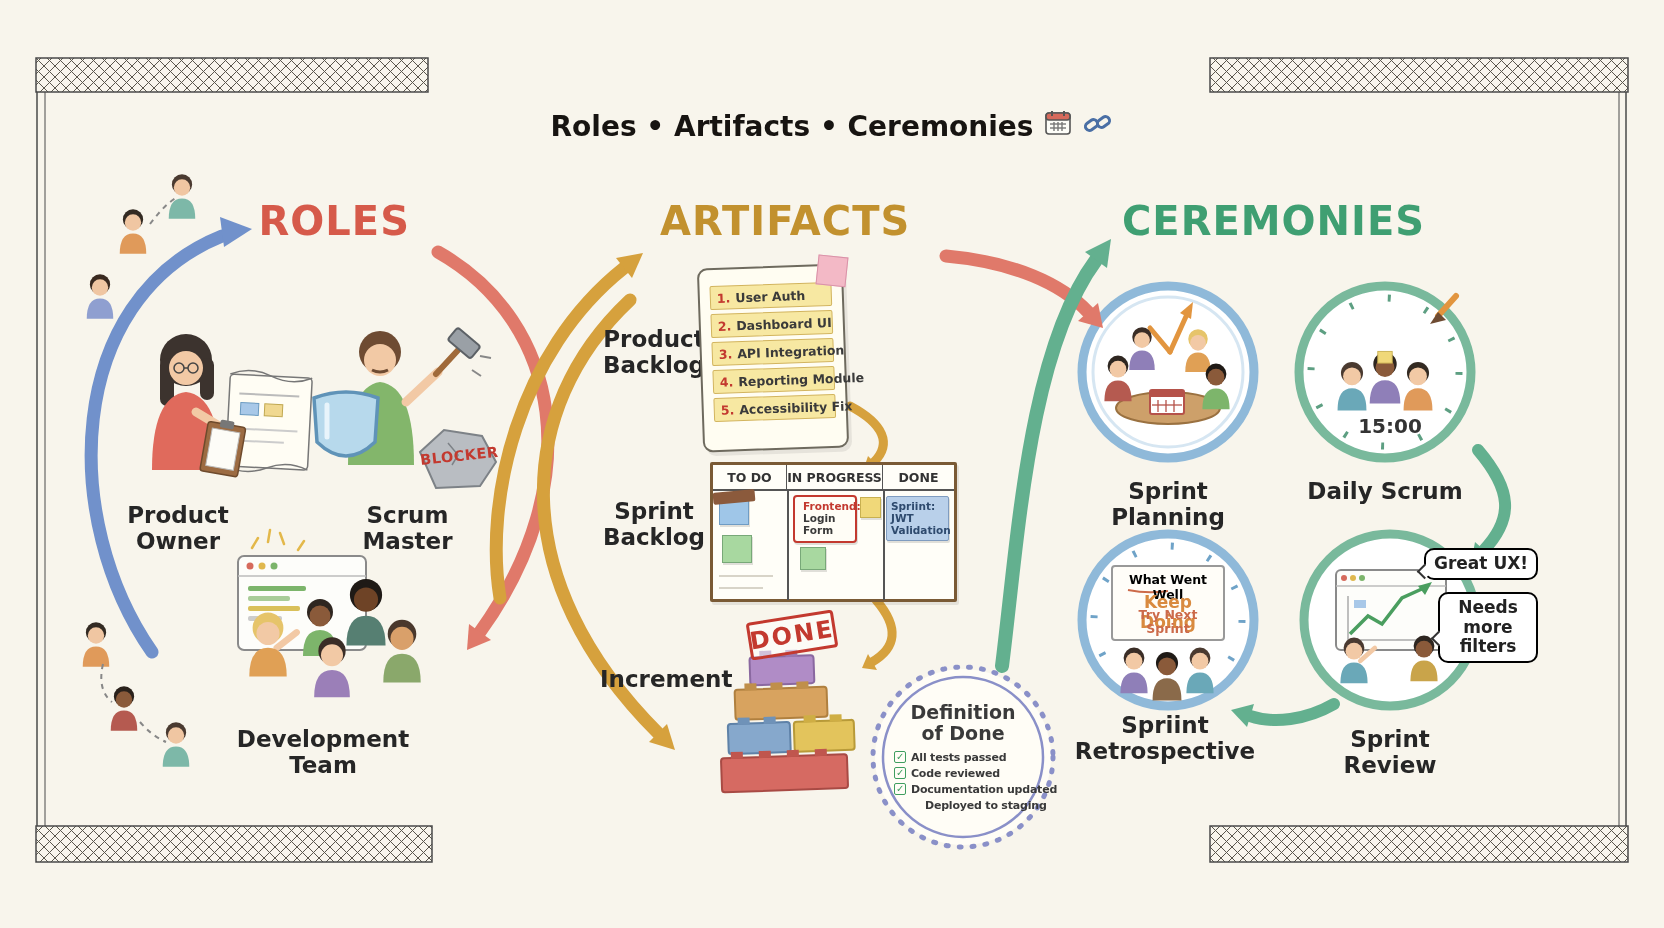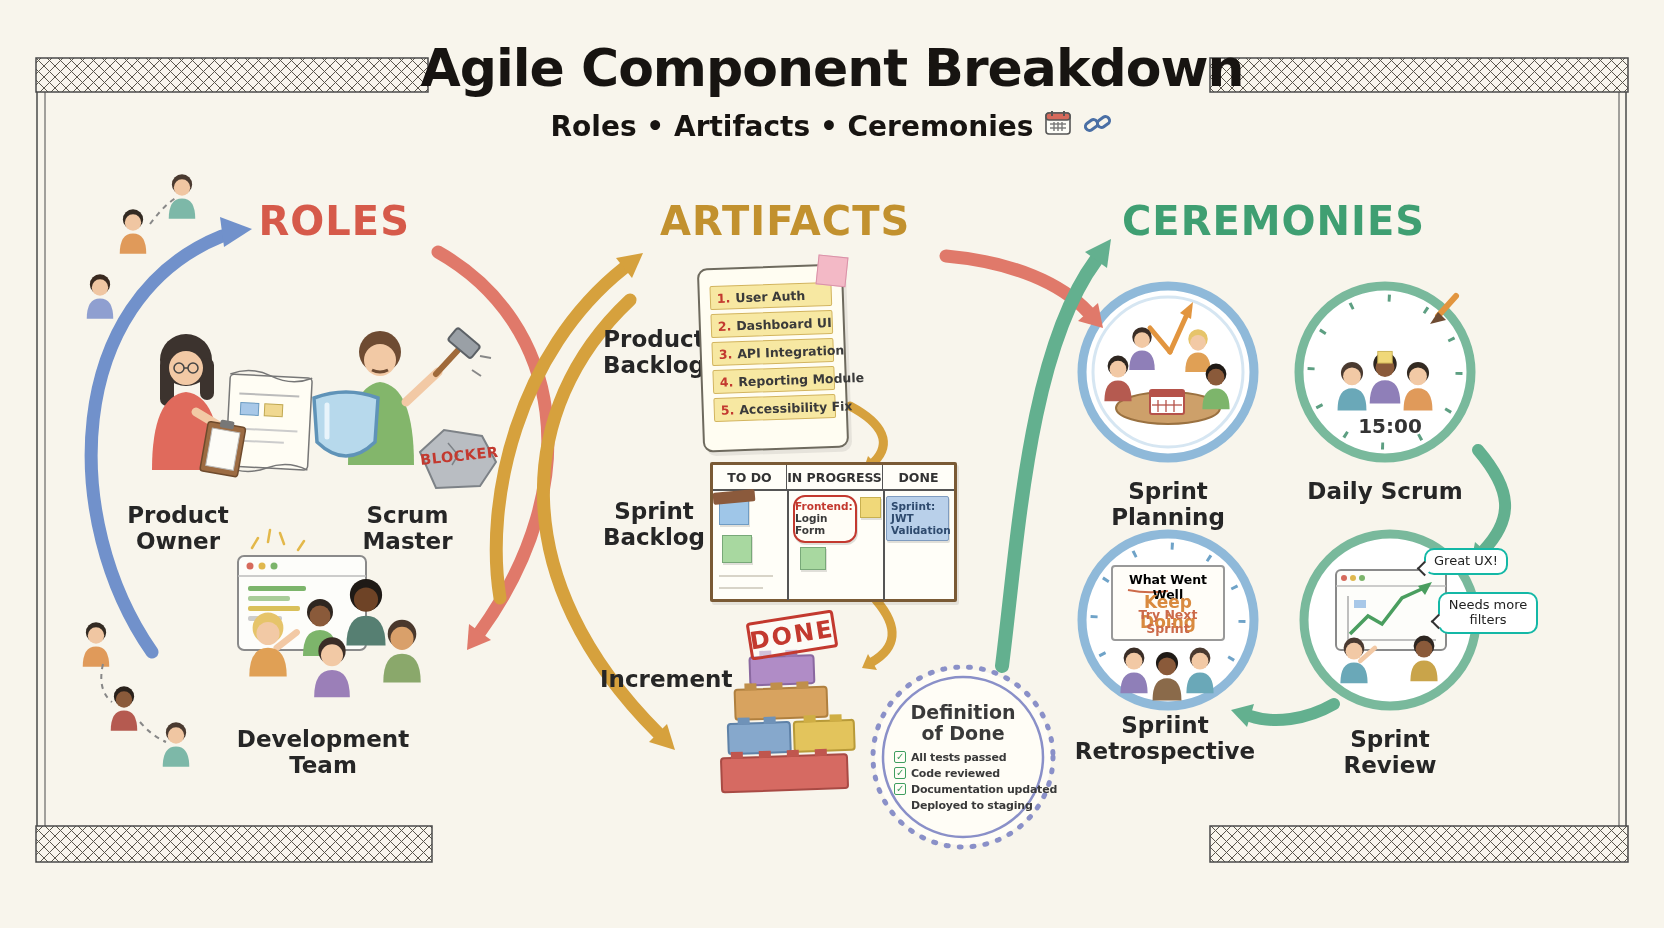--- a/index.html
+++ b/index.html
@@ -33,48 +33,48 @@
   .board-header{display:flex;height:26px;border-bottom:2px solid #555;font-size:12.5px;font-weight:700;color:#333}
   .board-header>div{display:flex;align-items:center;justify-content:center;border-right:1.5px solid #555}
   .bc1{width:74px}.bc2{width:96px}.bc3{width:71px;border-right:none!important}
   .board-body{position:relative;height:109px}
   .vdiv{position:absolute;top:0;bottom:0;width:1.5px;background:#555}
   .note{position:absolute;box-shadow:1px 2px 0 rgba(0,0,0,.12)}
   .n-blue{left:6px;top:4px;width:30px;height:30px;background:#9fc6e8;border:1px solid #6f9cc4}
   .n-green1{left:9px;top:44px;width:30px;height:28px;background:#a8d8a0;border:1px solid #78a878}
   .gline{position:absolute;height:2px;background:#d8d4c8}
   .card-red{left:80px;top:4px;width:64px;height:48px;background:#fffdf6;border:2px solid #c3392f;
-            border-radius:12px;padding:3px 0;font-weight:700;line-height:1.15}
+            border-radius:4px;padding:3px 8px;font-weight:700;line-height:1.15}
   .card-red .t{color:#c3392f;font-size:10.5px}
   .card-red .b{color:#3a3a3a;font-size:10.5px}
   .n-yellow{left:147px;top:6px;width:21px;height:21px;background:#f0d879;border:1px solid #c8b050}
   .n-green2{left:87px;top:56px;width:26px;height:23px;background:#a8d8a0;border:1px solid #78a878}
   .card-blue{left:173px;top:5px;width:63px;height:45px;background:#b9d0ea;border:1.5px solid #7f9cc0;
              border-radius:2px;padding:3px 4px;font-weight:700;color:#2e4a6e;font-size:10.5px;line-height:1.15}
   .eraser{left:188px;top:92px;width:42px;height:12px;background:#8b5a3c;border-radius:2px;transform:rotate(-5deg)}
   
   .stamp{left:748px;top:616px;width:88px;height:38px;border:3.5px solid #c3392f;color:#c3392f;font-size:24px;
          font-weight:800;display:flex;align-items:center;justify-content:center;transform:rotate(-9deg);
          letter-spacing:2px;border-radius:4px;background:rgba(255,255,255,.55)}
   
   .dod{left:878px;top:702px;width:170px;text-align:center;color:#3a3a3a}
   .dod-title{font-size:19px;font-weight:800;line-height:1.12}
   .dod-items{margin-top:6px}
   .dod-item{display:flex;align-items:center;gap:5px;font-size:11px;font-weight:700;margin:3px 0 0 16px;
             text-align:left;white-space:nowrap;letter-spacing:-.2px}
-  .dod-item.nochk{margin-left:33px}
+  .dod-item.nochk{margin-left:47px}
   .chk{width:12px;height:12px;border:1.7px solid #3f9e5f;color:#3f9e5f;font-size:10px;line-height:9px;
        text-align:center;border-radius:2px;flex:0 0 auto}
   
   .scrum-time{left:1355px;top:414px;width:70px;text-align:center;font-size:20px;font-weight:800;color:#333}
   .retro-l1{left:1114px;top:572px;width:108px;text-align:center;font-size:12.5px;font-weight:700;color:#000000}
   .retro-l2{left:1114px;top:592px;width:108px;text-align:center;font-size:17px;font-weight:700;color:#d98a3f}
   .retro-l3{left:1128px;top:608px;width:80px;text-align:center;font-size:12.5px;font-weight:700;color:#cc6a4a;line-height:1.1}
-  .bubble{position:absolute;background:#fff;border:2px solid #14b8a6;border-radius:10px;padding:4px 8px;
-          font-size:13px;font-weight:400;color:#222;text-align:center;line-height:1.15}
+  .bubble{position:absolute;background:#fff;border:2px solid #000000;border-radius:10px;padding:4px 8px;
+          font-size:17px;font-weight:700;color:#222;text-align:center;line-height:1.15}
   .bubble:after{content:"";position:absolute;left:-7px;top:58%;width:9px;height:9px;background:#fff;
                 border-left:2px solid #333;border-bottom:2px solid #333;transform:rotate(45deg)}
   .bub1{left:1424px;top:548px}
   .bub2{left:1438px;top:592px;width:100px}
 </style>
 </head>
 <body>
 
 <div class="canvas">
 
@@ -385,21 +385,20 @@
     <polygon points="1231,710 1254,704 1247,727" fill="#63b08f"></polygon>
   </g>
 
   <g>
     <circle cx="963" cy="757" r="88" fill="#fffdf6"></circle>
     <circle cx="963" cy="757" r="90" fill="none" stroke="#8a90c8" stroke-width="5" stroke-dasharray="2 11" stroke-linecap="round"></circle>
     <circle cx="963" cy="757" r="80" fill="none" stroke="#8a90c8" stroke-width="2.5"></circle>
   </g>
 </svg>
 
-<div class="abs title">Agile Component Breakdown</div>
 
 <div class="abs subtitle-row">
   <span>Roles • Artifacts • Ceremonies</span>
   <span><svg width="26" height="26" viewBox="0 0 26 26">
           <rect x="1" y="3" width="24" height="21" rx="3" fill="#fdfdf8" stroke="#555" stroke-width="1.6"></rect>
           <rect x="1" y="3" width="24" height="7" rx="3" fill="#d66a5c" stroke="#555" stroke-width="1.6"></rect>
           <line x1="7" y1="1" x2="7" y2="6" stroke="#555" stroke-width="2"></line>
           <line x1="19" y1="1" x2="19" y2="6" stroke="#555" stroke-width="2"></line>
           <g stroke="#777" stroke-width="1.4">
             <line x1="5" y1="14" x2="21" y2="14"></line>

